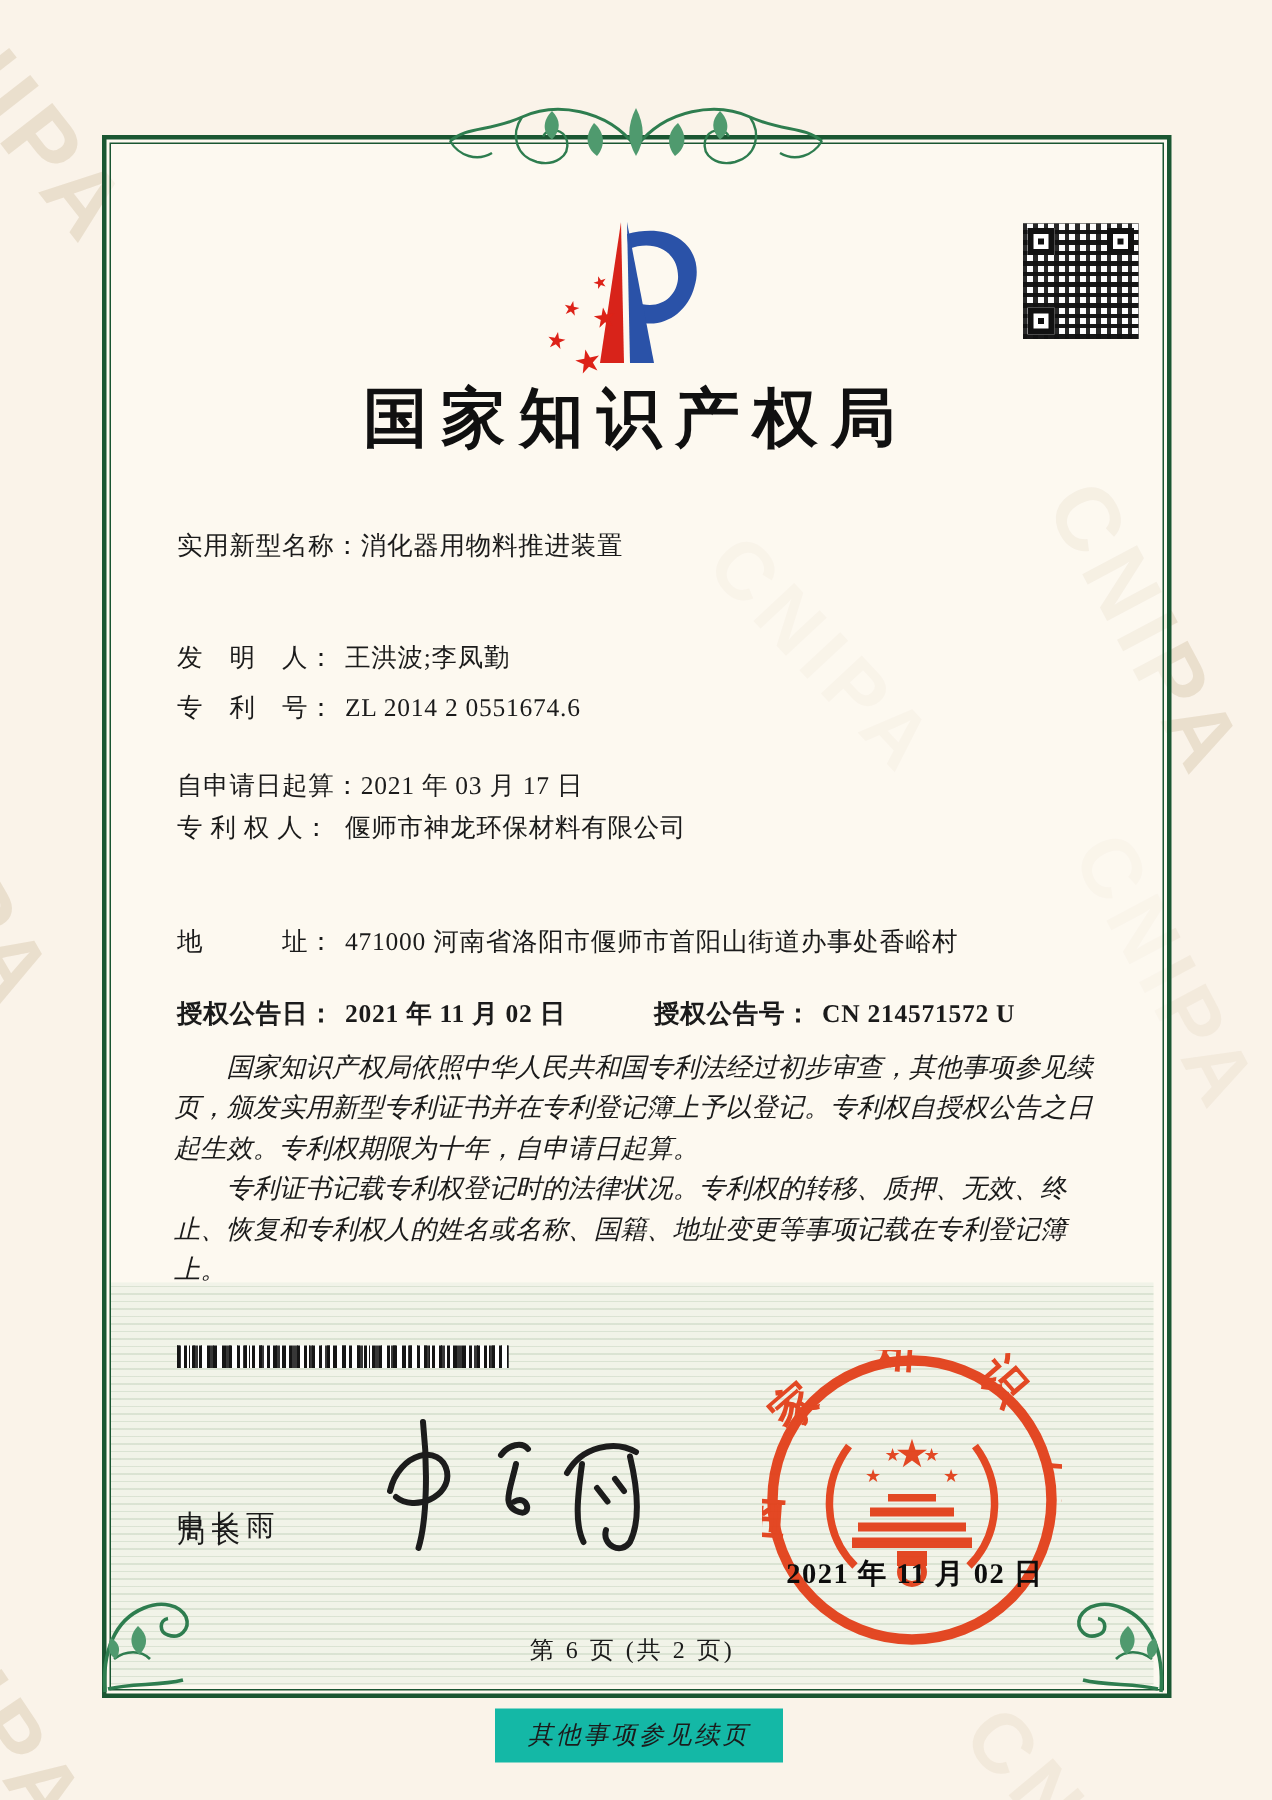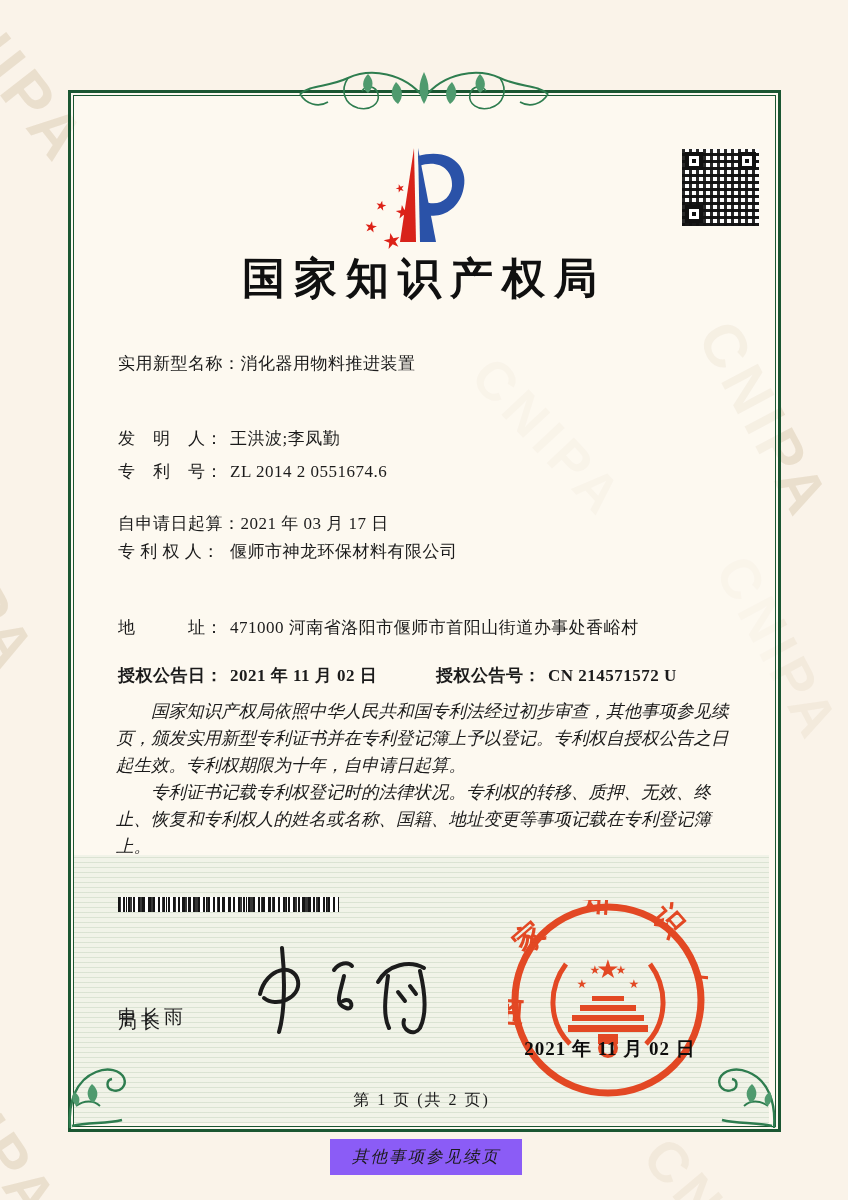--- a/index.html
+++ b/index.html
@@ -58,21 +58,21 @@
   .issuer-title{position:absolute;left:118px;top:970px;font-size:19px;letter-spacing:4px;margin-top:39px;}
   .issuer-name{position:absolute;left:118px;top:1004px;font-size:19px;letter-spacing:4px;text-align:center;}
   .signature{position:absolute;left:238px;top:938px;}
   .seal{position:absolute;left:508px;top:900px;}
   .seal-date{
     position:absolute;left:522px;top:1036px;width:176px;text-align:center;
     font-size:19px;letter-spacing:1px;color:#0d0d0d;font-weight:bold;
   }
   .page-info{position:absolute;left:68px;top:1090px;width:707px;text-align:center;font-size:16px;letter-spacing:2px;}
   .cont-note{
-    position:absolute;left:330px;top:1139px;width:192px;height:36px;background:#8b5cf6;
+    position:absolute;left:330px;top:1139px;width:192px;height:36px;background:#14b8a6;
     display:flex;align-items:center;justify-content:center;
     font-size:16.5px;font-style:italic;letter-spacing:2px;z-index:3;
   }
   .ornament-top{position:absolute;left:292px;top:60px;z-index:2;}
   .corner-orn{position:absolute;z-index:2;}
 </style>
 </head>
 <body>
 
 <div class="wm" style="left:-35px;top:-45px;font-size:64px;transform:rotate(52deg);">CNIPA</div>
@@ -225,16 +225,16 @@
         <rect x="72" y="105" width="56" height="6"></rect>
         <rect x="64" y="115" width="72" height="6"></rect>
         <rect x="60" y="125" width="80" height="7"></rect>
         <rect x="90" y="134" width="20" height="10"></rect>
       </g>
       <circle cx="100" cy="148" r="8" fill="none" stroke="#e23a14" stroke-width="4"></circle>
     </g>
   </svg>
   <div class="seal-date">2021 年 11 月 02 日</div>
 
-  <div class="page-info">第 1 页 (共 2 页)</div>
+  <div class="page-info">第 6 页 (共 2 页)</div>
   <div class="cont-note">其他事项参见续页</div>
 
 </div>
 
 </body></html>

